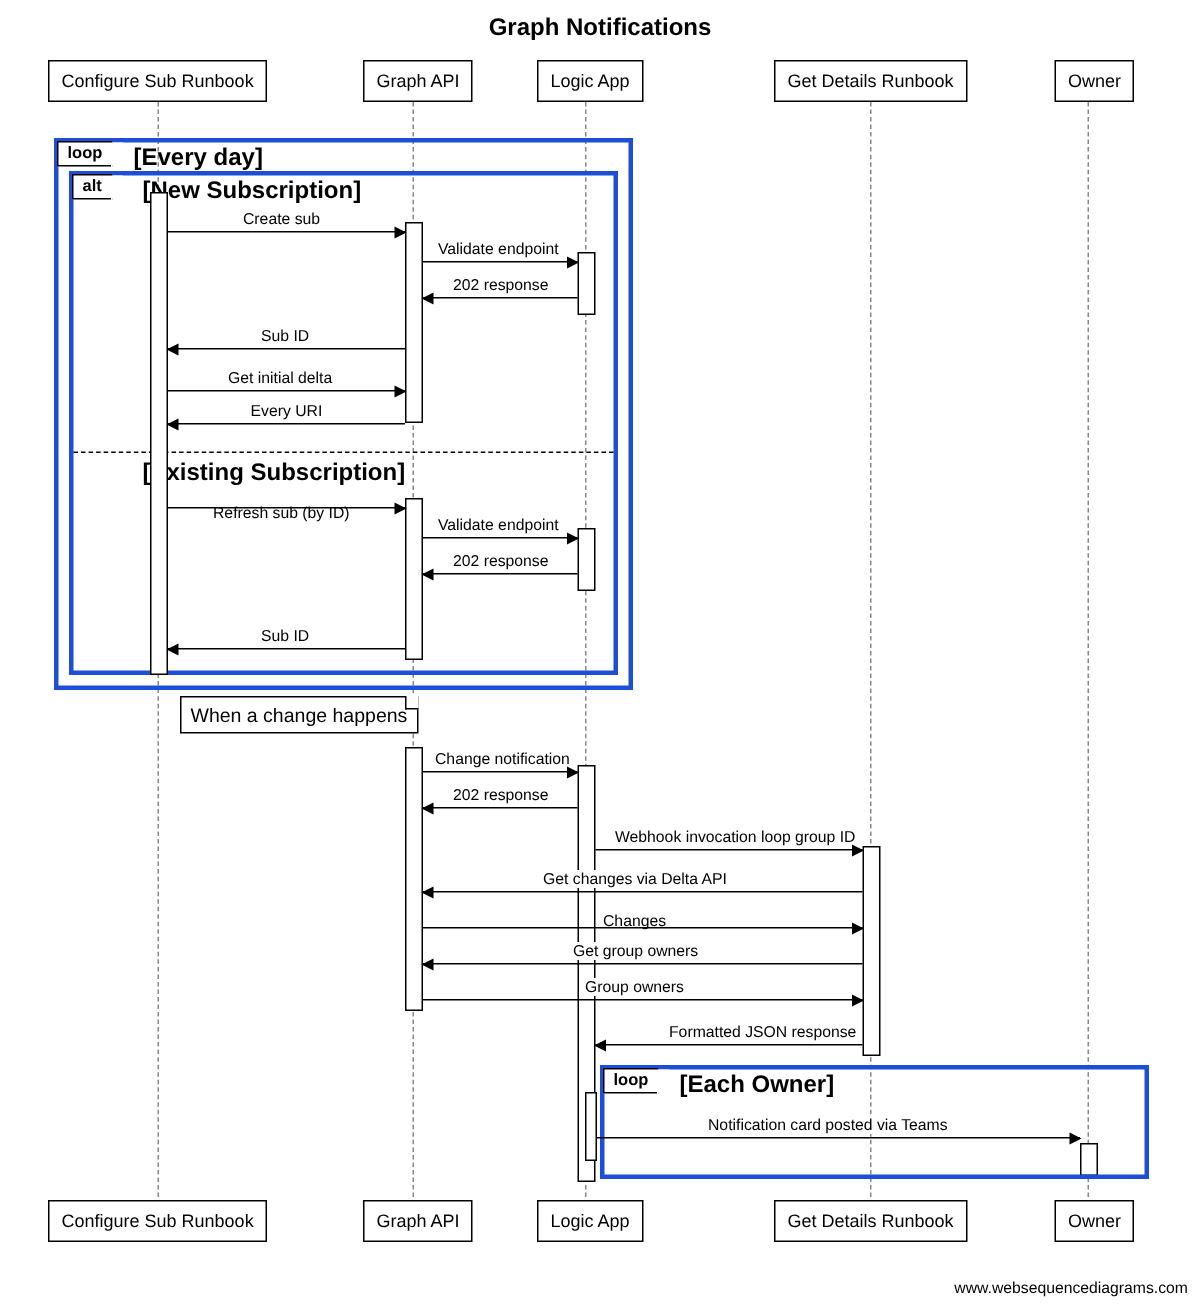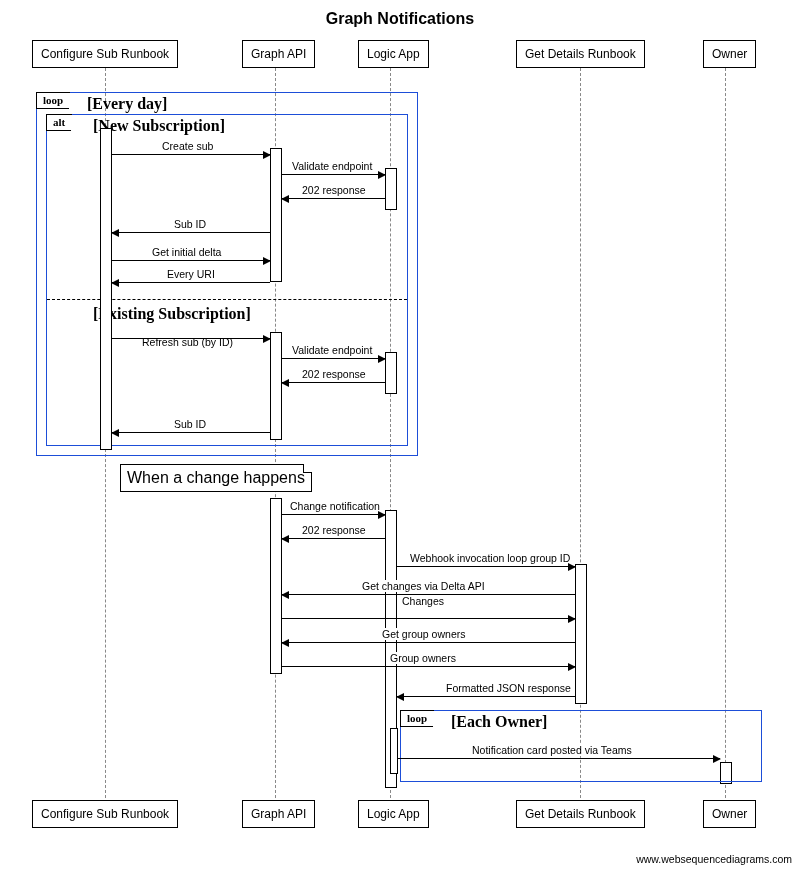--- a/index.html
+++ b/index.html
@@ -64,23 +64,22 @@
   .arrow.right::after {
     right: -1px;
     border-left: 8px solid #000;
   }
   .arrow.left::after {
     left: -1px;
     border-right: 8px solid #000;
   }
   .frag {
     position: absolute;
-    border: 1px solid #1d4ed8;
+    border: 3px solid #1d4ed8;
     background: transparent;
-    font-family: Liberation Serif, serif;
   }
   .frag-label {
     position: absolute;
     top: -1px;
     left: -1px;
     border: 1px solid #000;
     background: #fff;
     font-weight: bold;
     font-size: 11px;
     padding: 1px 6px 2px 6px;
@@ -104,21 +103,21 @@
   .alt-divider {
     position: absolute;
     width: 100%;
     border-top: 1px dashed #000;
     left: 0;
   }
   .note {
     position: absolute;
     border: 1px solid #000;
     background: #fff;
-    font-size: 16px;
+    font-size: 13px;
     padding: 4px 6px;
   }
   .note-corner {
     position: absolute;
     top: -1px;
     right: -1px;
     width: 8px;
     height: 8px;
     border-left: 1px solid #000;
     border-bottom: 1px solid #000;
@@ -219,21 +218,21 @@
 
 <div class="msg-label" style="left:300px; top:524px;">202 response</div>
 <div class="arrow left" style="left:282px; top:538px; width:103px;"></div>
 
 <div class="msg-label" style="left:408px; top:552px;">Webhook invocation loop group ID</div>
 <div class="arrow right" style="left:397px; top:566px; width:178px;"></div>
 
 <div class="msg-label" style="left:360px; top:580px;">Get changes via Delta API</div>
 <div class="arrow left" style="left:282px; top:594px; width:293px;"></div>
 
-<div class="msg-label" style="left:400px; top:595px;text-align:right;">Changes</div>
+<div class="msg-label" style="left:400px; top:608px;text-align:right;">Changes</div>
 <div class="arrow right" style="left:282px; top:618px; width:293px;"></div>
 
 <div class="msg-label" style="left:380px; top:628px;">Get group owners</div>
 <div class="arrow left" style="left:282px; top:642px; width:293px;"></div>
 
 <div class="msg-label" style="left:388px; top:652px;">Group owners</div>
 <div class="arrow right" style="left:282px; top:666px; width:293px;"></div>
 
 <div class="msg-label" style="left:444px; top:682px;">Formatted JSON response</div>
 <div class="arrow left" style="left:397px; top:696px; width:178px;"></div>

